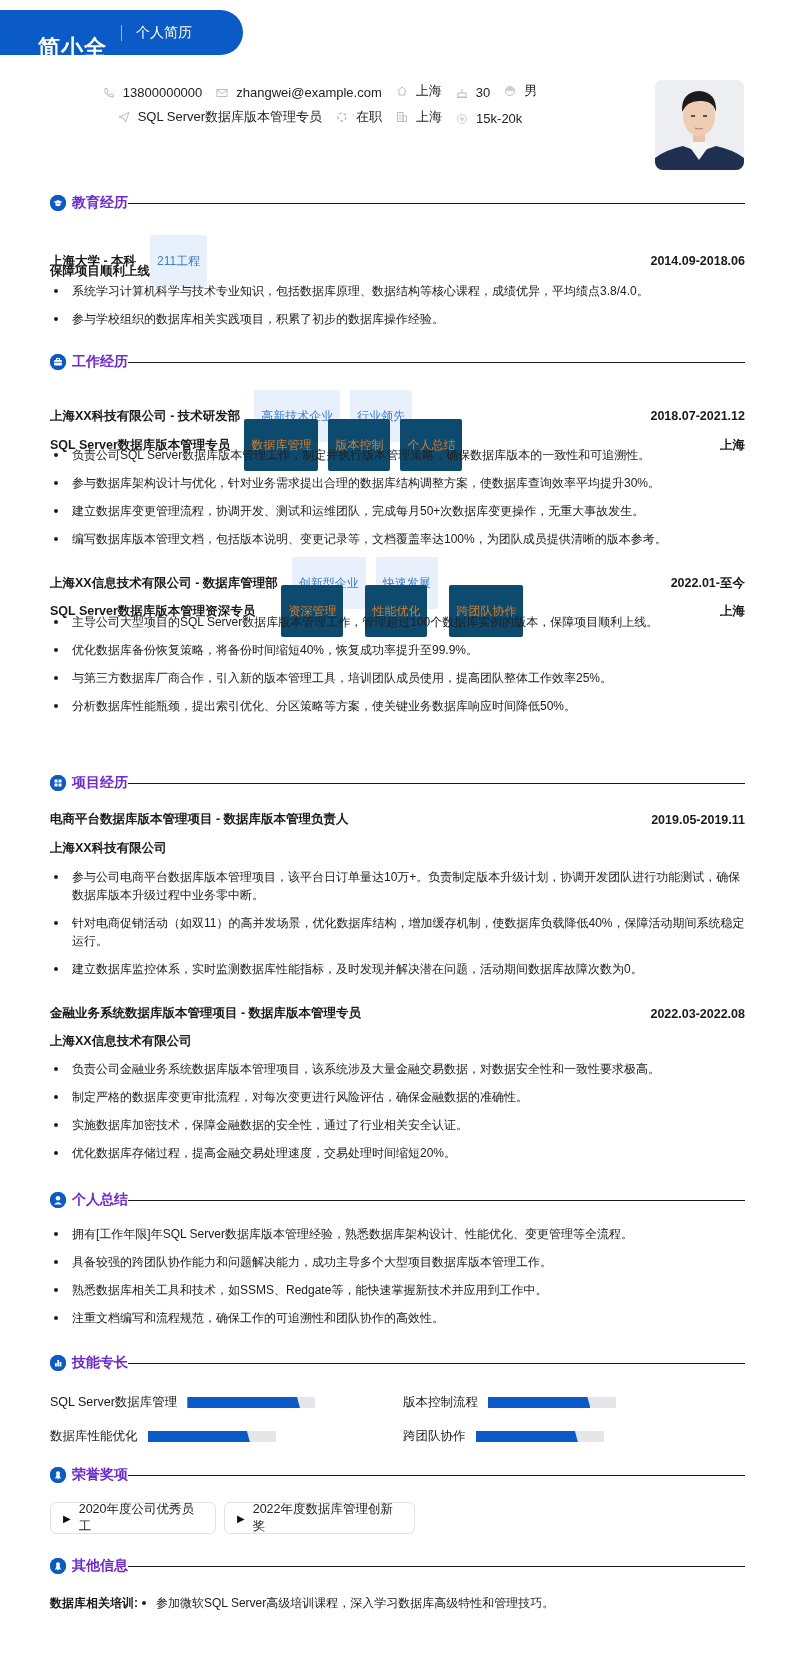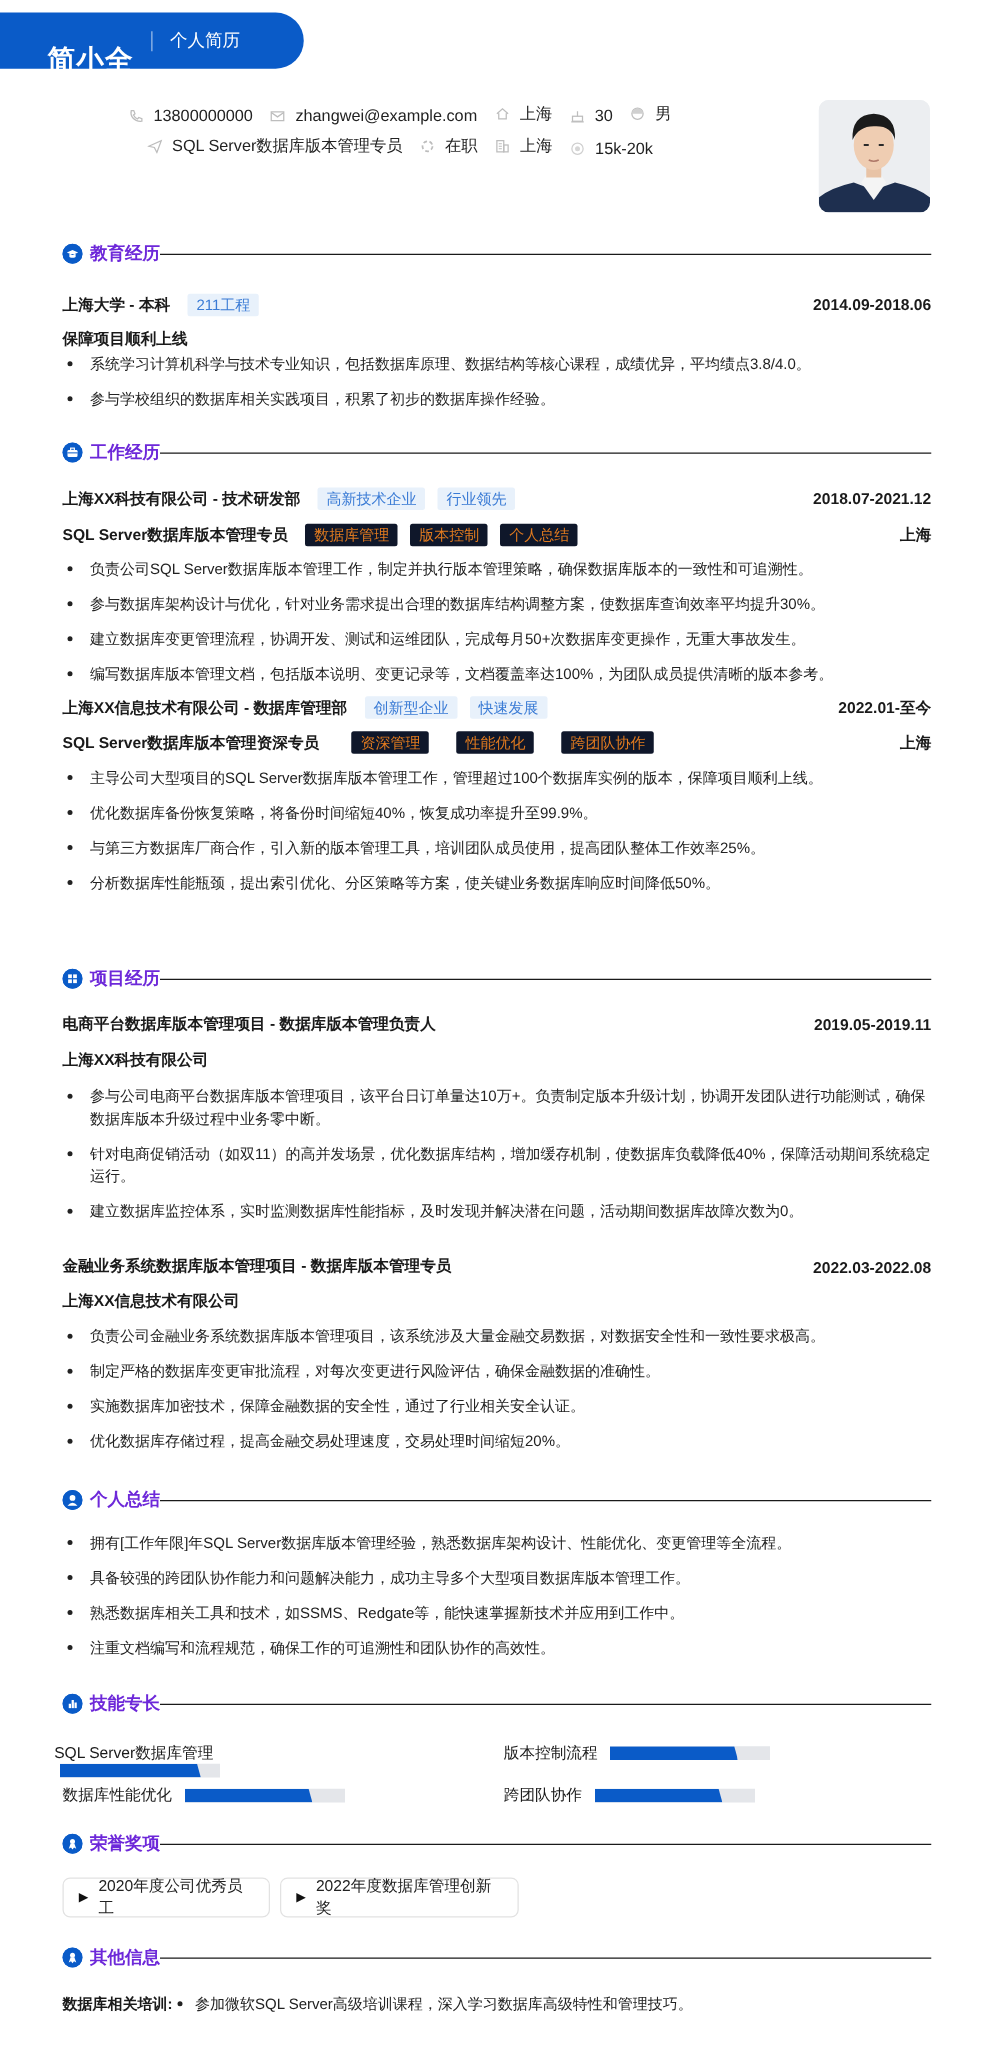--- a/index.html
+++ b/index.html
@@ -20,23 +20,23 @@
   .photo { position: absolute; left: 655px; top: 80px; width: 89px; height: 90px; border-radius: 8px; background: #eceef1; overflow: hidden; }
 
   .section-head { position: absolute; left: 50px; width: 695px; height: 20px; display: flex; align-items: center; }
   .section-head .sic { width: 16px; height: 16px; border-radius: 50%; background: #0a5bc8; color: #fff; font-size: 10px; line-height: 16px; text-align: center; margin-right: 6px; flex: none; }
   .section-head .stitle { font-size: 14px; font-weight: bold; color: #6d28d9; white-space: nowrap; }
   .section-head .rule { flex: 1; height: 1px; background: #1a1a1a; }
 
   .row { position: absolute; left: 50px; width: 695px; display: flex; align-items: center; font-size: 12.5px; }
   .row .bold { font-weight: bold; color: #1a1a1a; }
   .row .right { margin-left: auto; font-weight: bold; color: #1a1a1a; }
-  .tag { display: inline-block; font-size: 12px; padding: 1px 7px; margin-left: 10px; border-radius: 2px; line-height: 16px; }
+  .tag { display: inline-block; font-size: 12px; padding: 18px 7px; margin-left: 10px; border-radius: 2px; line-height: 16px; }
   .tag.blue { background: #e8f1fb; color: #3a7bd5; }
-  .tag.orange { background: #0f172a; color: #e07a1f; }
+  .tag.orange { background: #0c4a6e; color: #e07a1f; }
   .row .first-tag { margin-left: 14px; }
 
   .bullets { position: absolute; left: 50px; width: 695px; font-size: 12px; color: #222; list-style: none; }
   .bullets li { position: relative; padding-left: 22px; line-height: 18px; margin-bottom: 10px; }
   .bullets li::before { content: ""; position: absolute; left: 4px; top: 7px; width: 4px; height: 4px; background: #222; border-radius: 50%; }
 
   .skill { position: absolute; display: flex; align-items: center; font-size: 12.5px; color: #1a1a1a; }
   .skill .bar { height: 11px; background: #e4e6ea; margin-left: 10px; position: relative; }
   .skill .bar .fill { position: absolute; left: 0; top: 0; height: 11px; background: #0a5bc8; clip-path: polygon(0 0, calc(100% - 3px) 0, 100% 100%, 0 100%); }
 
@@ -297,21 +297,21 @@
         <circle cx="8" cy="8" r="8" fill="#0a5bc8"></circle>
         <rect x="5" y="8" width="1.8" height="3.5" fill="#fff"></rect>
         <rect x="7.3" y="5" width="1.8" height="6.5" fill="#fff"></rect>
         <rect x="9.6" y="7" width="1.8" height="4.5" fill="#fff"></rect>
       </svg>
   </span>
   <span class="stitle">技能专长</span>
   <span class="rule"></span>
 </div>
 
-<div class="skill" style="left:38px; top:1394px;flex-direction:column;">
+<div class="skill" style="left:50px; top:1394px;">
   <span>SQL Server数据库管理</span>
   <span class="bar" style="width:128px;">
       <span class="fill" style="width:88%;"></span>
     </span>
 </div>
 <div class="skill" style="left:403px; top:1394px;">
   <span>版本控制流程</span>
   <span class="bar" style="width:128px;">
       <span class="fill" style="width:80%;"></span>
     </span>

